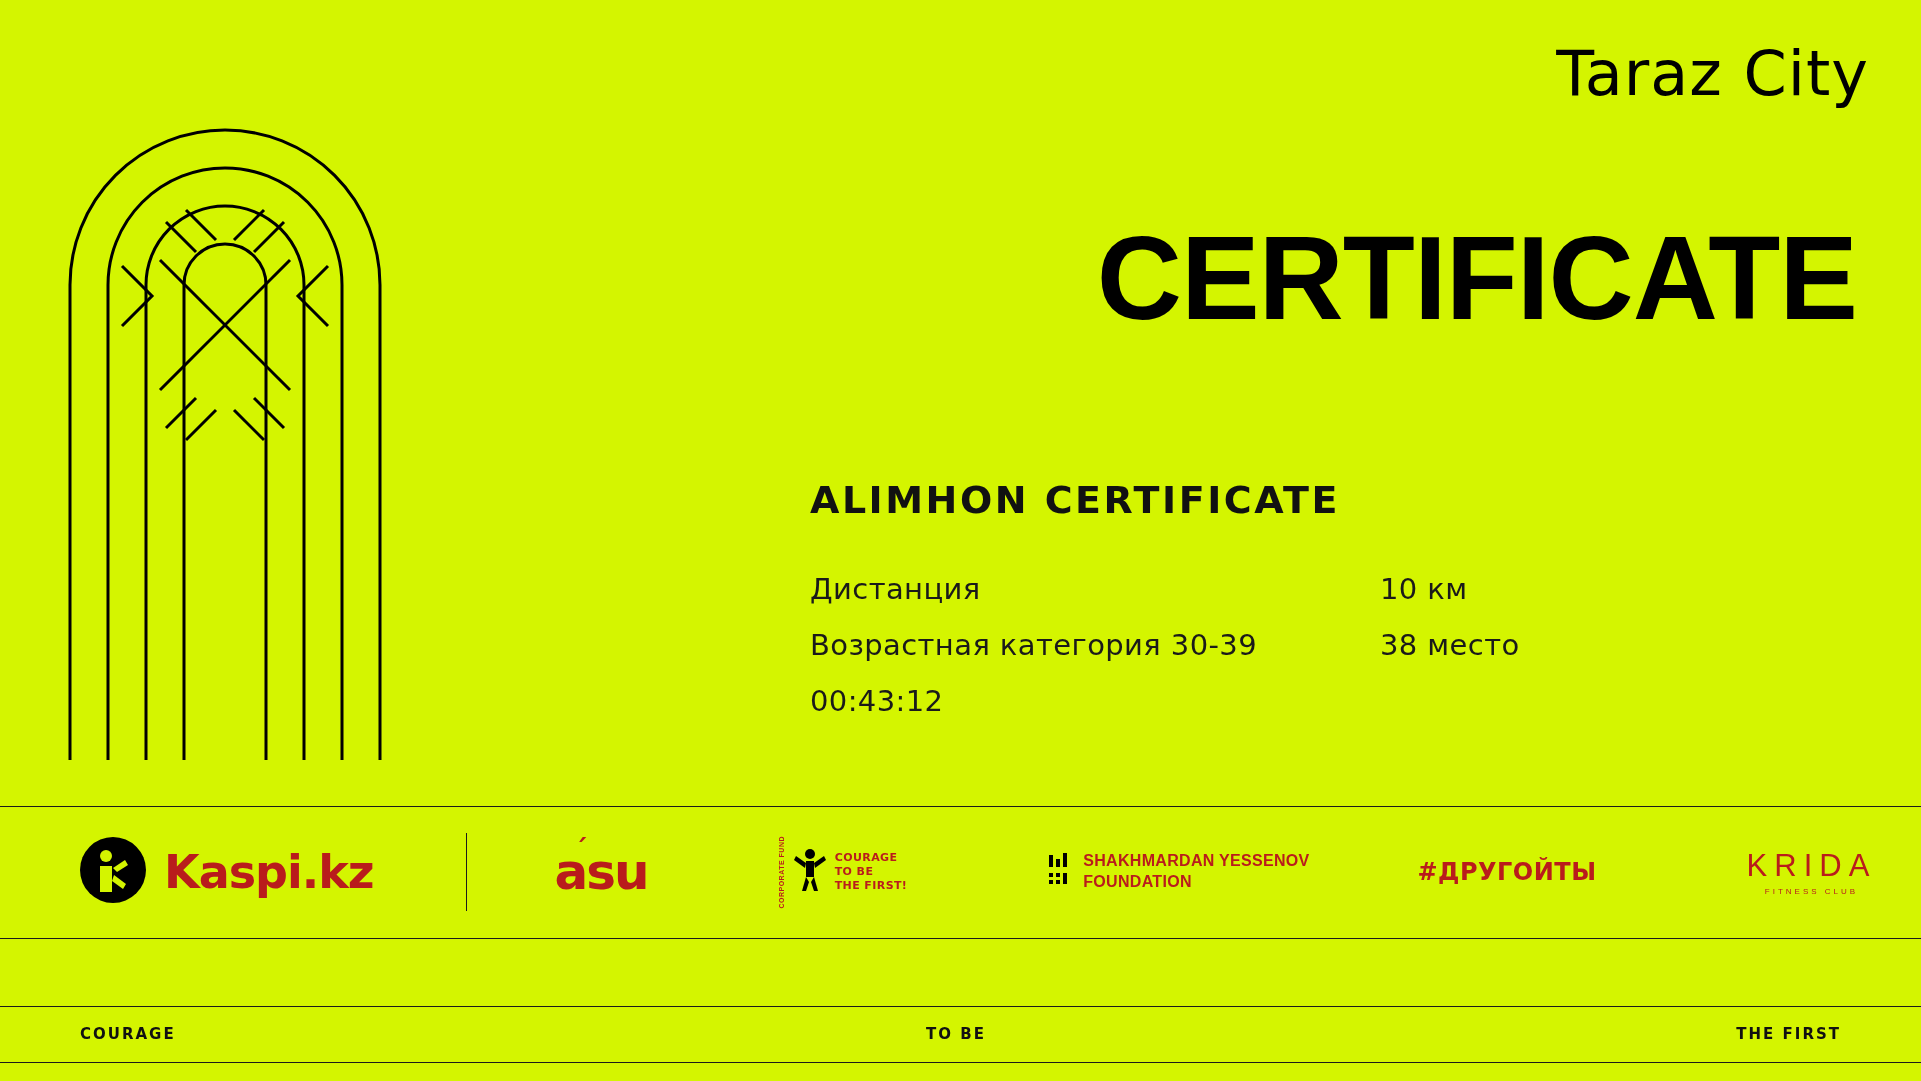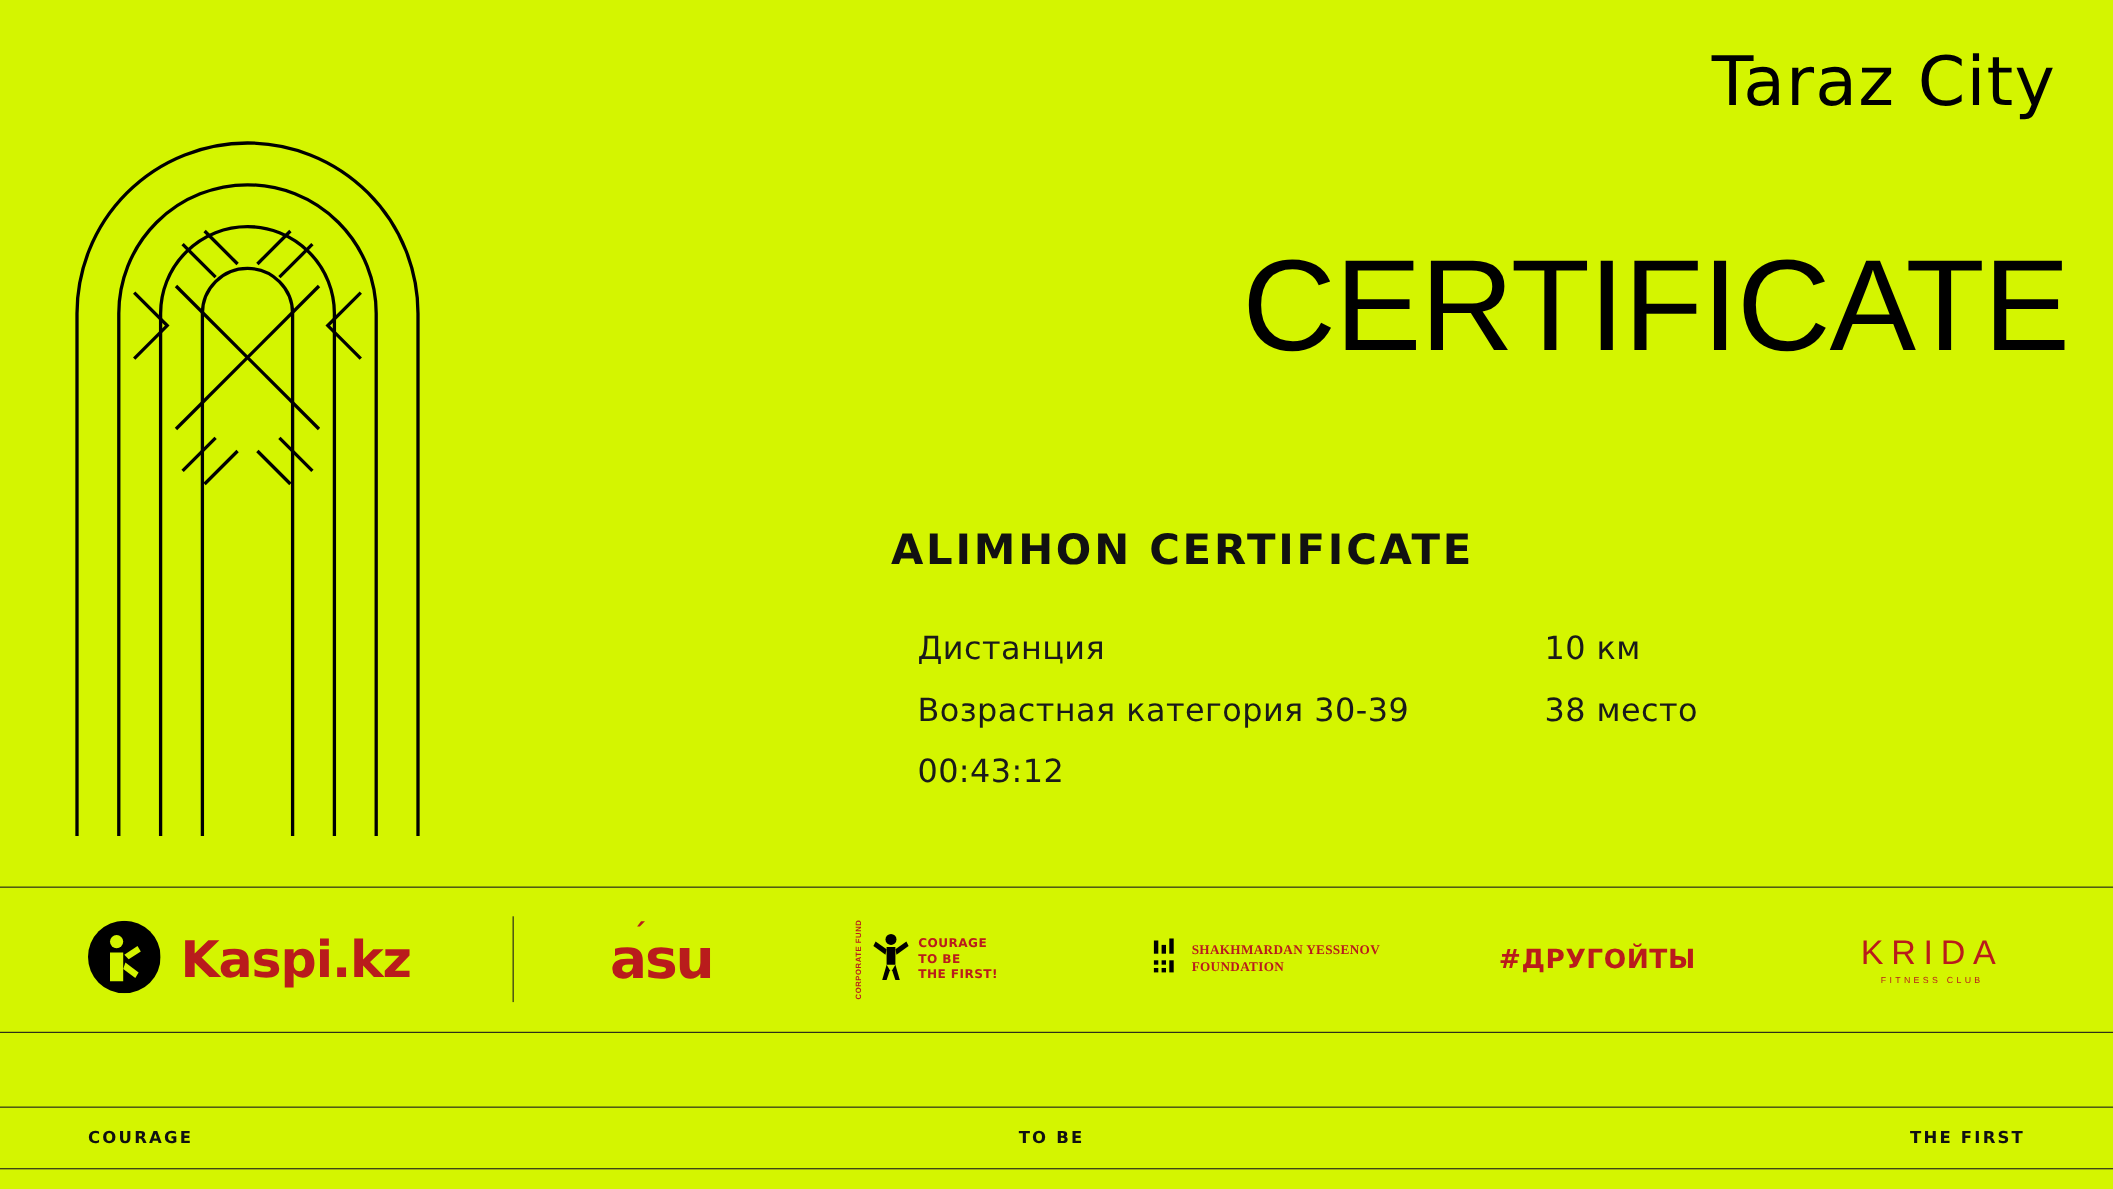--- a/index.html
+++ b/index.html
@@ -40,25 +40,25 @@
     letter-spacing: 1px;
     color: #000;
     font-family: "DejaVu Sans", sans-serif;
   }
   .event-title .line2 {
     display: block;
   }
 
   .cert-word {
     position: absolute;
-    right: 40px;
+    right: 64px;
     top: 210px;
     font-size: 118px;
     letter-spacing: -1px;
-    font-weight: 400;
+    font-weight: 700;
     color: #000;
     font-family: "Liberation Sans", sans-serif;
     white-space: nowrap;
   }
 
   
   .athlete-name {
     position: absolute;
     left: 810px;
     top: 478px;
@@ -76,21 +76,20 @@
     width: 740px;
     font-size: 29px;
     color: #1a1a1a;
     font-family: "DejaVu Sans", sans-serif;
     letter-spacing: 0.4px;
   }
   .result-row {
     display: flex;
     align-items: center;
     margin-bottom: 22px;
-    margin-left: 24px;
   }
   .result-label {
     width: 570px;
     flex: 0 0 570px;
   }
   .result-value {
     flex: 1;
     white-space: nowrap;
   }
 
@@ -174,25 +173,25 @@
     writing-mode: vertical-rl;
     transform: rotate(180deg);
   }
   .sp-yessenov {
     margin-left: 140px;
     display: flex;
     align-items: center;
     gap: 10px;
   }
   .yes-text {
-    font-size: 12px;
+    font-size: 16px;
     line-height: 1.3;
     font-weight: bold;
     letter-spacing: 0.3px;
-    font-family: Liberation Serif, serif;
+    font-family: Liberation Sans, sans-serif;
   }
   .sp-drugoity {
     margin-left: 108px;
     font-size: 24px;
     font-weight: bold;
     letter-spacing: 0.5px;
     font-family: "DejaVu Sans", sans-serif;
   }
   .sp-krida {
     margin-left: 150px;

